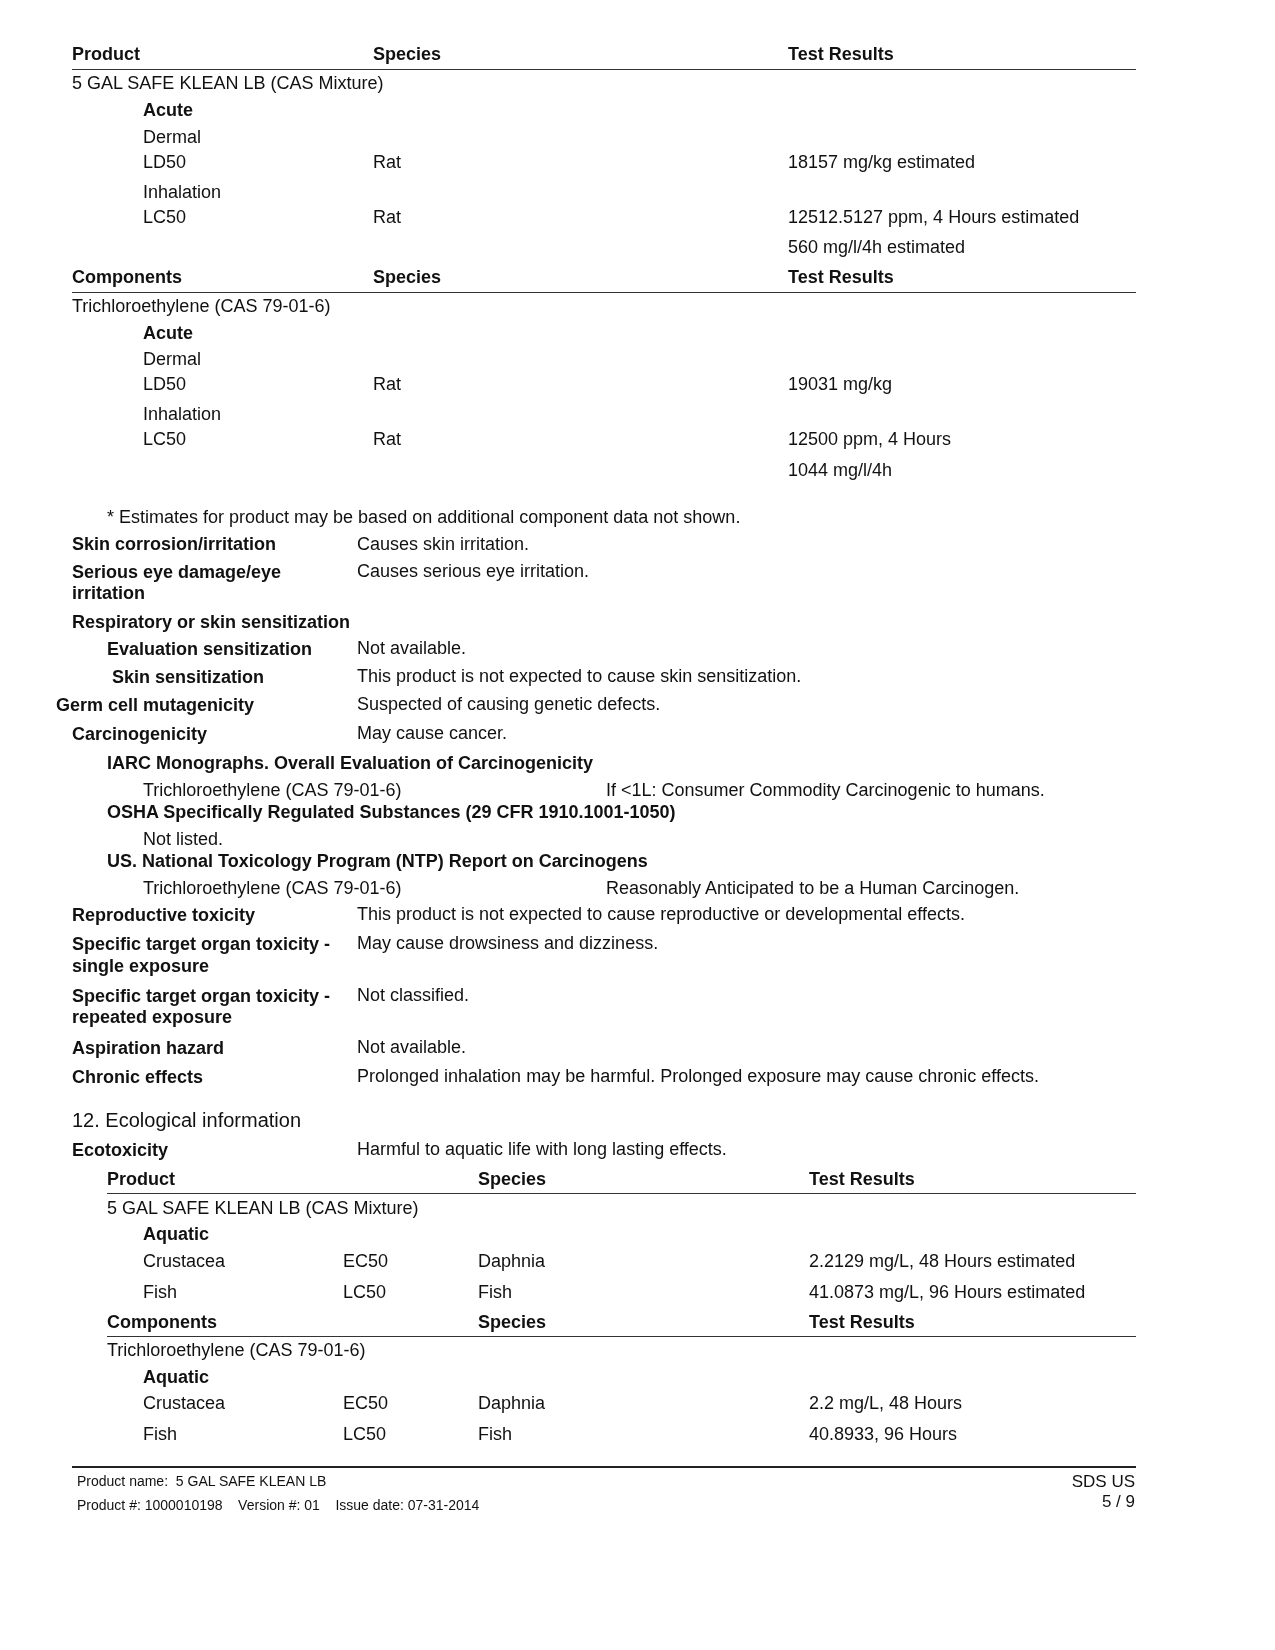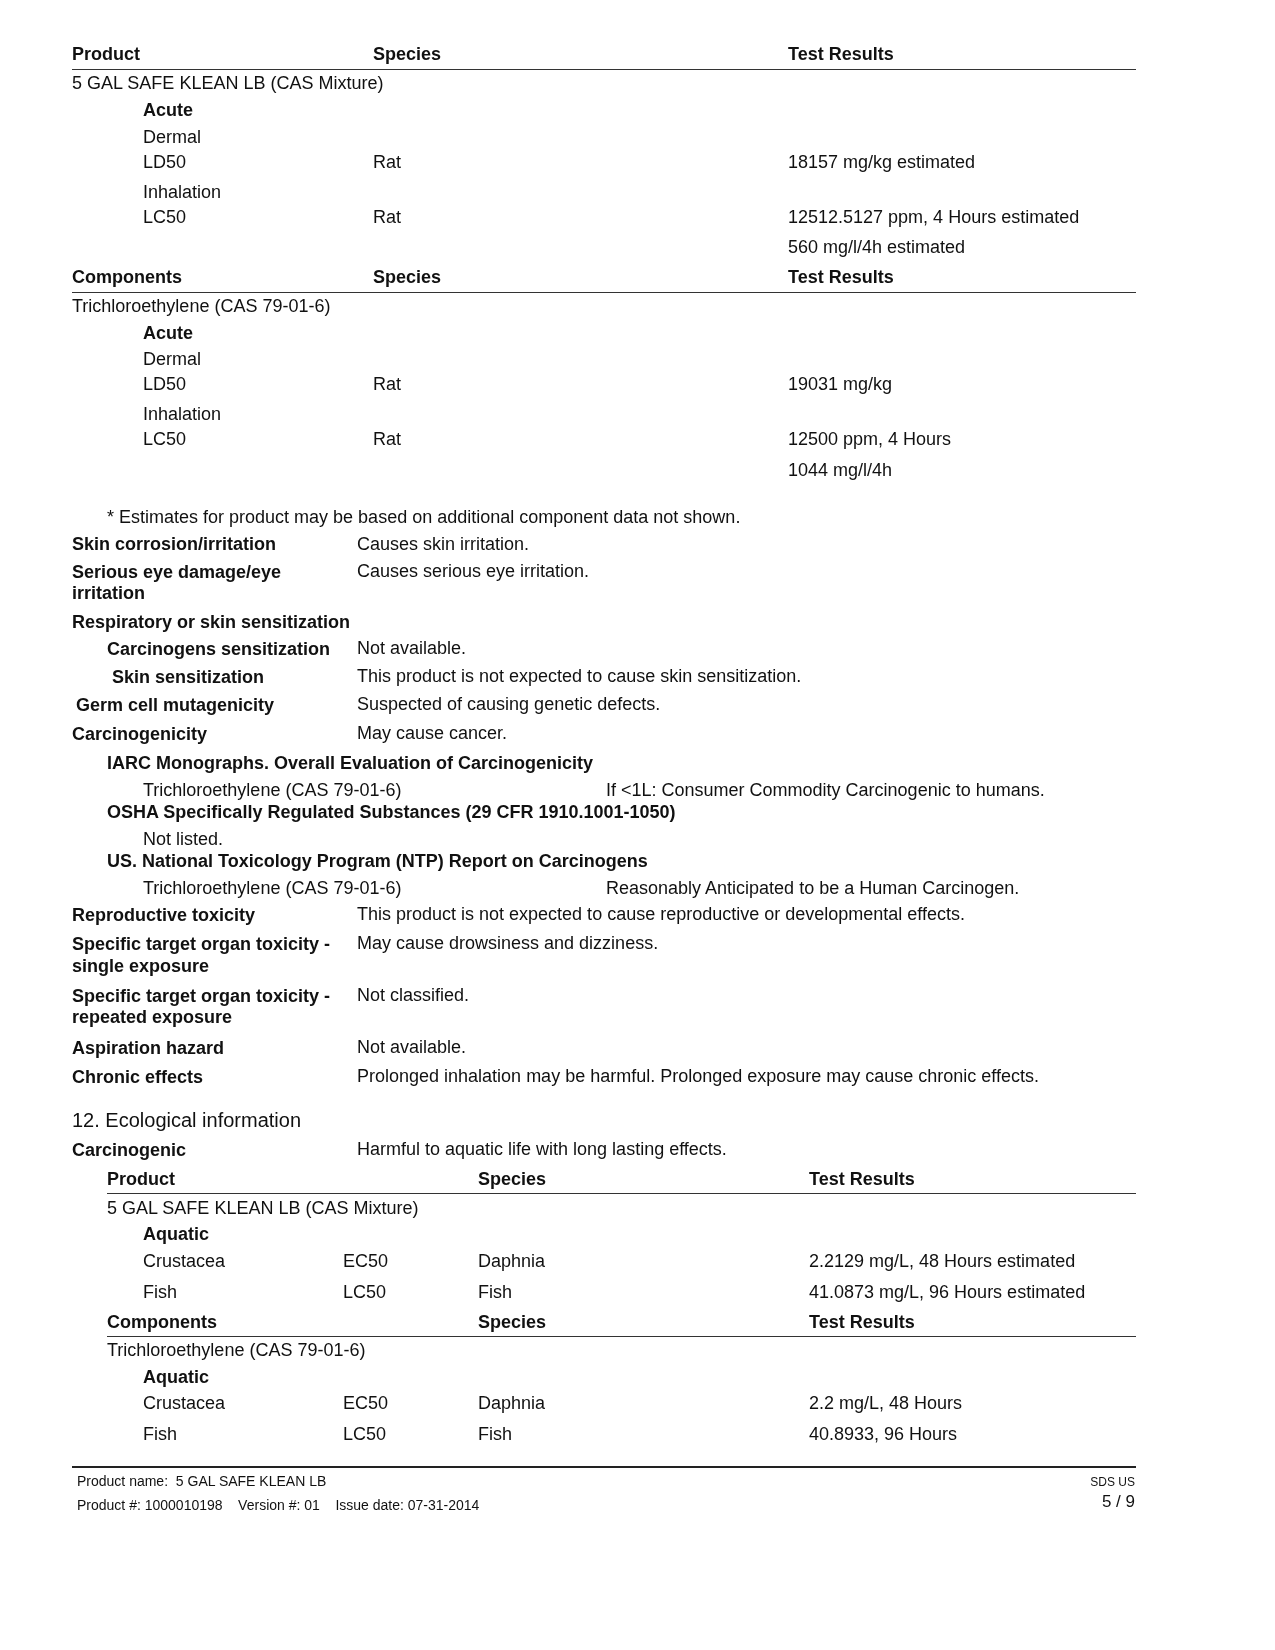--- a/index.html
+++ b/index.html
@@ -4,21 +4,21 @@
 <style>
   html, body { margin:0; padding:0; background:#ffffff; }
   body { width:1275px; height:1650px; position:relative; overflow:hidden;
          font-family:"Liberation Sans", sans-serif; color:#111; font-size:18px; }
   .t { position:absolute; white-space:nowrap; line-height:22px; }
   .b { font-weight:bold; }
   .i { }
   .rule { position:absolute; height:0; border-top:1.5px solid #333; }
   .h2 { font-size:20px; font-weight:normal; }
   .small { font-size:14px; }
-  .tiny { font-size:12px; }
+  .tiny { font-size:17px; }
 </style>
 </head>
 <body>
 
 <div>
   <span class="t b" style="left:72px;top:43px">Product</span>
   <span class="t b" style="left:373px;top:43px">Species</span>
   <span class="t b" style="left:788px;top:43px">Test Results</span>
   <div class="rule" style="left:72px;top:69px;width:1064px"></div>
   <span class="t" style="left:72px;top:72px">5 GAL SAFE KLEAN LB (CAS Mixture)</span>
@@ -57,27 +57,27 @@
 <div>
   <span class="t b" style="left:72px;top:533px">Skin corrosion/irritation</span>
   <span class="t" style="left:357px;top:533px">Causes skin irritation.</span>
 
   <span class="t b" style="left:72px;top:561px">Serious eye damage/eye</span>
   <span class="t b" style="left:72px;top:582px">irritation</span>
   <span class="t" style="left:357px;top:560px">Causes serious eye irritation.</span>
 
   <span class="t b" style="left:72px;top:611px">Respiratory or skin sensitization</span>
 
-  <span class="t b" style="left:107px;top:638px">Carcinogens sensitization</span>
+  <span class="t b" style="left:107px;top:638px">Evaluation sensitization</span>
   <span class="t" style="left:357px;top:637px">Not available.</span>
 
   <span class="t b" style="left:112px;top:666px">Skin sensitization</span>
   <span class="t" style="left:357px;top:665px">This product is not expected to cause skin sensitization.</span>
 
-  <span class="t b" style="left:76px;top:694px">Germ cell mutagenicity</span>
+  <span class="t b" style="left:56px;top:694px">Germ cell mutagenicity</span>
   <span class="t" style="left:357px;top:693px">Suspected of causing genetic defects.</span>
 
   <span class="t b" style="left:72px;top:723px">Carcinogenicity</span>
   <span class="t" style="left:357px;top:722px">May cause cancer.</span>
 
   <span class="t b" style="left:107px;top:752px">IARC Monographs. Overall Evaluation of Carcinogenicity</span>
   <span class="t" style="left:143px;top:779px">Trichloroethylene (CAS 79-01-6)</span>
   <span class="t" style="left:606px;top:779px">If &lt;1L: Consumer Commodity Carcinogenic to humans.</span>
 
   <span class="t b" style="left:107px;top:801px">OSHA Specifically Regulated Substances (29 CFR 1910.1001-1050)</span>
@@ -99,21 +99,21 @@
   <span class="t" style="left:357px;top:984px">Not classified.</span>
 
   <span class="t b" style="left:72px;top:1037px">Aspiration hazard</span>
   <span class="t" style="left:357px;top:1036px">Not available.</span>
 
   <span class="t b" style="left:72px;top:1066px">Chronic effects</span>
   <span class="t" style="left:357px;top:1065px">Prolonged inhalation may be harmful. Prolonged exposure may cause chronic effects.</span>
 </div>
 
 <span class="t h2" style="left:72px;top:1106px;line-height:28px">12. Ecological information</span>
-<span class="t b" style="left:72px;top:1139px">Carcinogenic</span>
+<span class="t b" style="left:72px;top:1139px">Ecotoxicity</span>
 <span class="t" style="left:357px;top:1138px">Harmful to aquatic life with long lasting effects.</span>
 
 <div>
   <span class="t b" style="left:107px;top:1168px">Product</span>
   <span class="t b" style="left:478px;top:1168px">Species</span>
   <span class="t b" style="left:809px;top:1168px">Test Results</span>
   <div class="rule" style="left:107px;top:1193px;width:1029px"></div>
   <span class="t" style="left:107px;top:1197px">5 GAL SAFE KLEAN LB (CAS Mixture)</span>
   <span class="t b" style="left:143px;top:1223px">Aquatic</span>
   <span class="t" style="left:143px;top:1250px">Crustacea</span>

